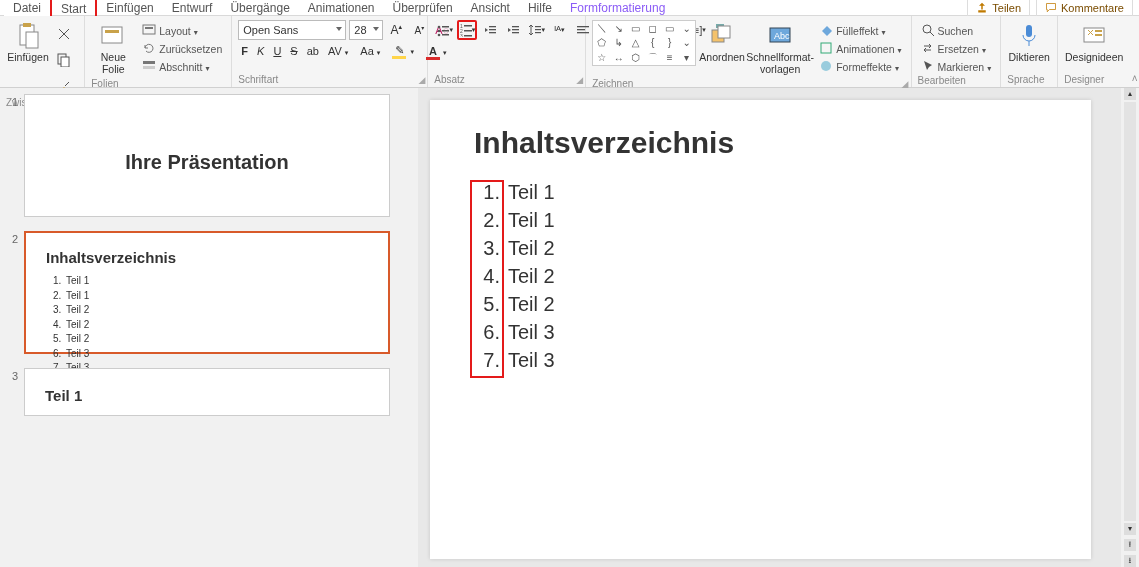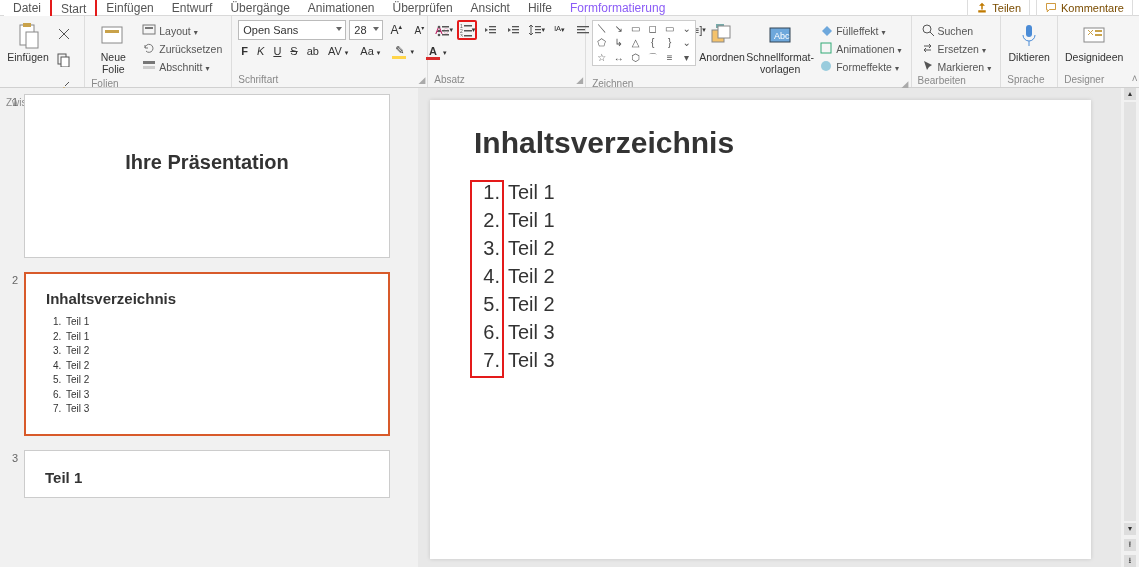--- a/index.html
+++ b/index.html
@@ -36,21 +36,21 @@
   .caret { position: absolute; right: 3px; top: 6px; width: 0; height: 0; border-left: 3px solid transparent; border-right: 3px solid transparent; border-top: 4px solid #666; }
   .font-row2 span { font-size: 11px; padding: 0 3px; cursor: pointer; }
   .colorchip { display: inline-block; width: 14px; height: 3px; margin-top: -2px; }
   .shapes-gallery { width: 104px; height: 46px; border: 1px solid #ccc; background: #fff; display: grid; grid-template-columns: repeat(6, 1fr); grid-template-rows: repeat(3, 1fr); font-size: 10px; color: #555; align-items: center; justify-items: center; }
 
   
   .workarea { flex: 1; display: flex; background: #e8e8e8; min-height: 0; }
   .thumbs { width: 400px; background: #f1f1f1; overflow-y: auto; padding: 6px 10px 6px 6px; }
   .thumb-wrap { display: flex; gap: 6px; margin-bottom: 14px; }
   .thumb-num { width: 12px; font-size: 11px; color: #666; text-align: right; padding-top: 2px; }
-  .thumb { flex: 1; background: #fff; border: 1px solid #ccc; height: 164px; padding: 10px 18px; position: relative; }
+  .thumb { flex: 1; background: #fff; border: 1px solid #ccc; height: 123px; padding: 10px 18px; position: relative; }
   .thumb.sel { border: 2px solid #d85a2a; }
   .thumb h1 { font-size: 20px; font-weight: 600; text-align: center; margin-top: 46px; }
   .thumb h2 { font-size: 15px; font-weight: 600; margin: 6px 0 8px 2px; }
   .thumb h3 { font-size: 15px; font-weight: 600; margin: 8px 0 0 2px; }
   .thumb ol { margin-left: 20px; font-size: 10px; line-height: 1.45; }
   .thumb ol li { padding-left: 2px; }
 
   .editor { flex: 1; display: flex; flex-direction: column; min-width: 0; }
   .vruler { width: 18px; background: #f1f1f1; }
   .canvas-row { flex: 1; display: flex; min-height: 0; }

